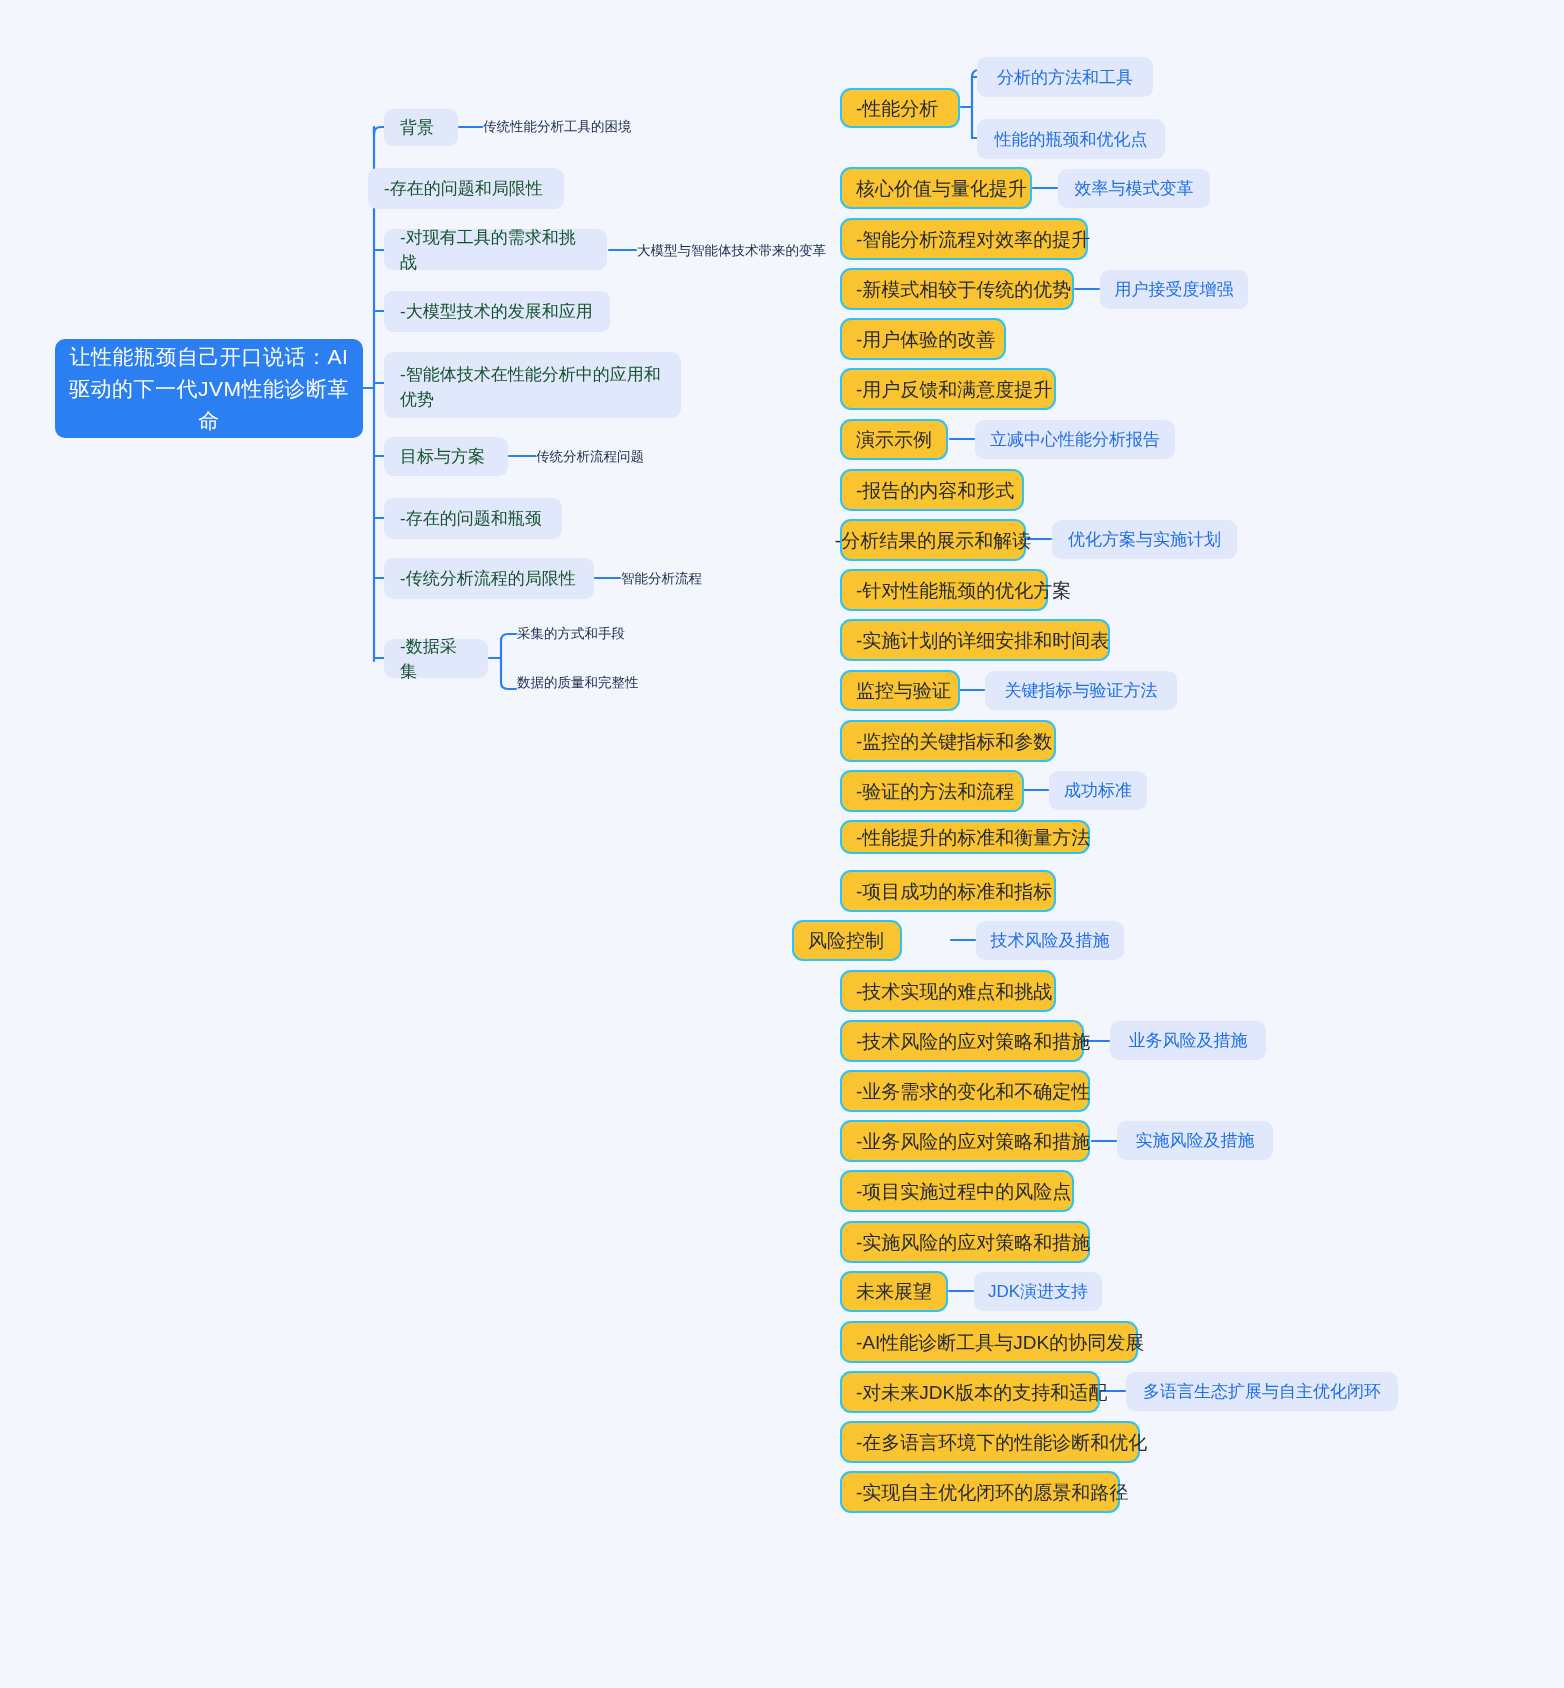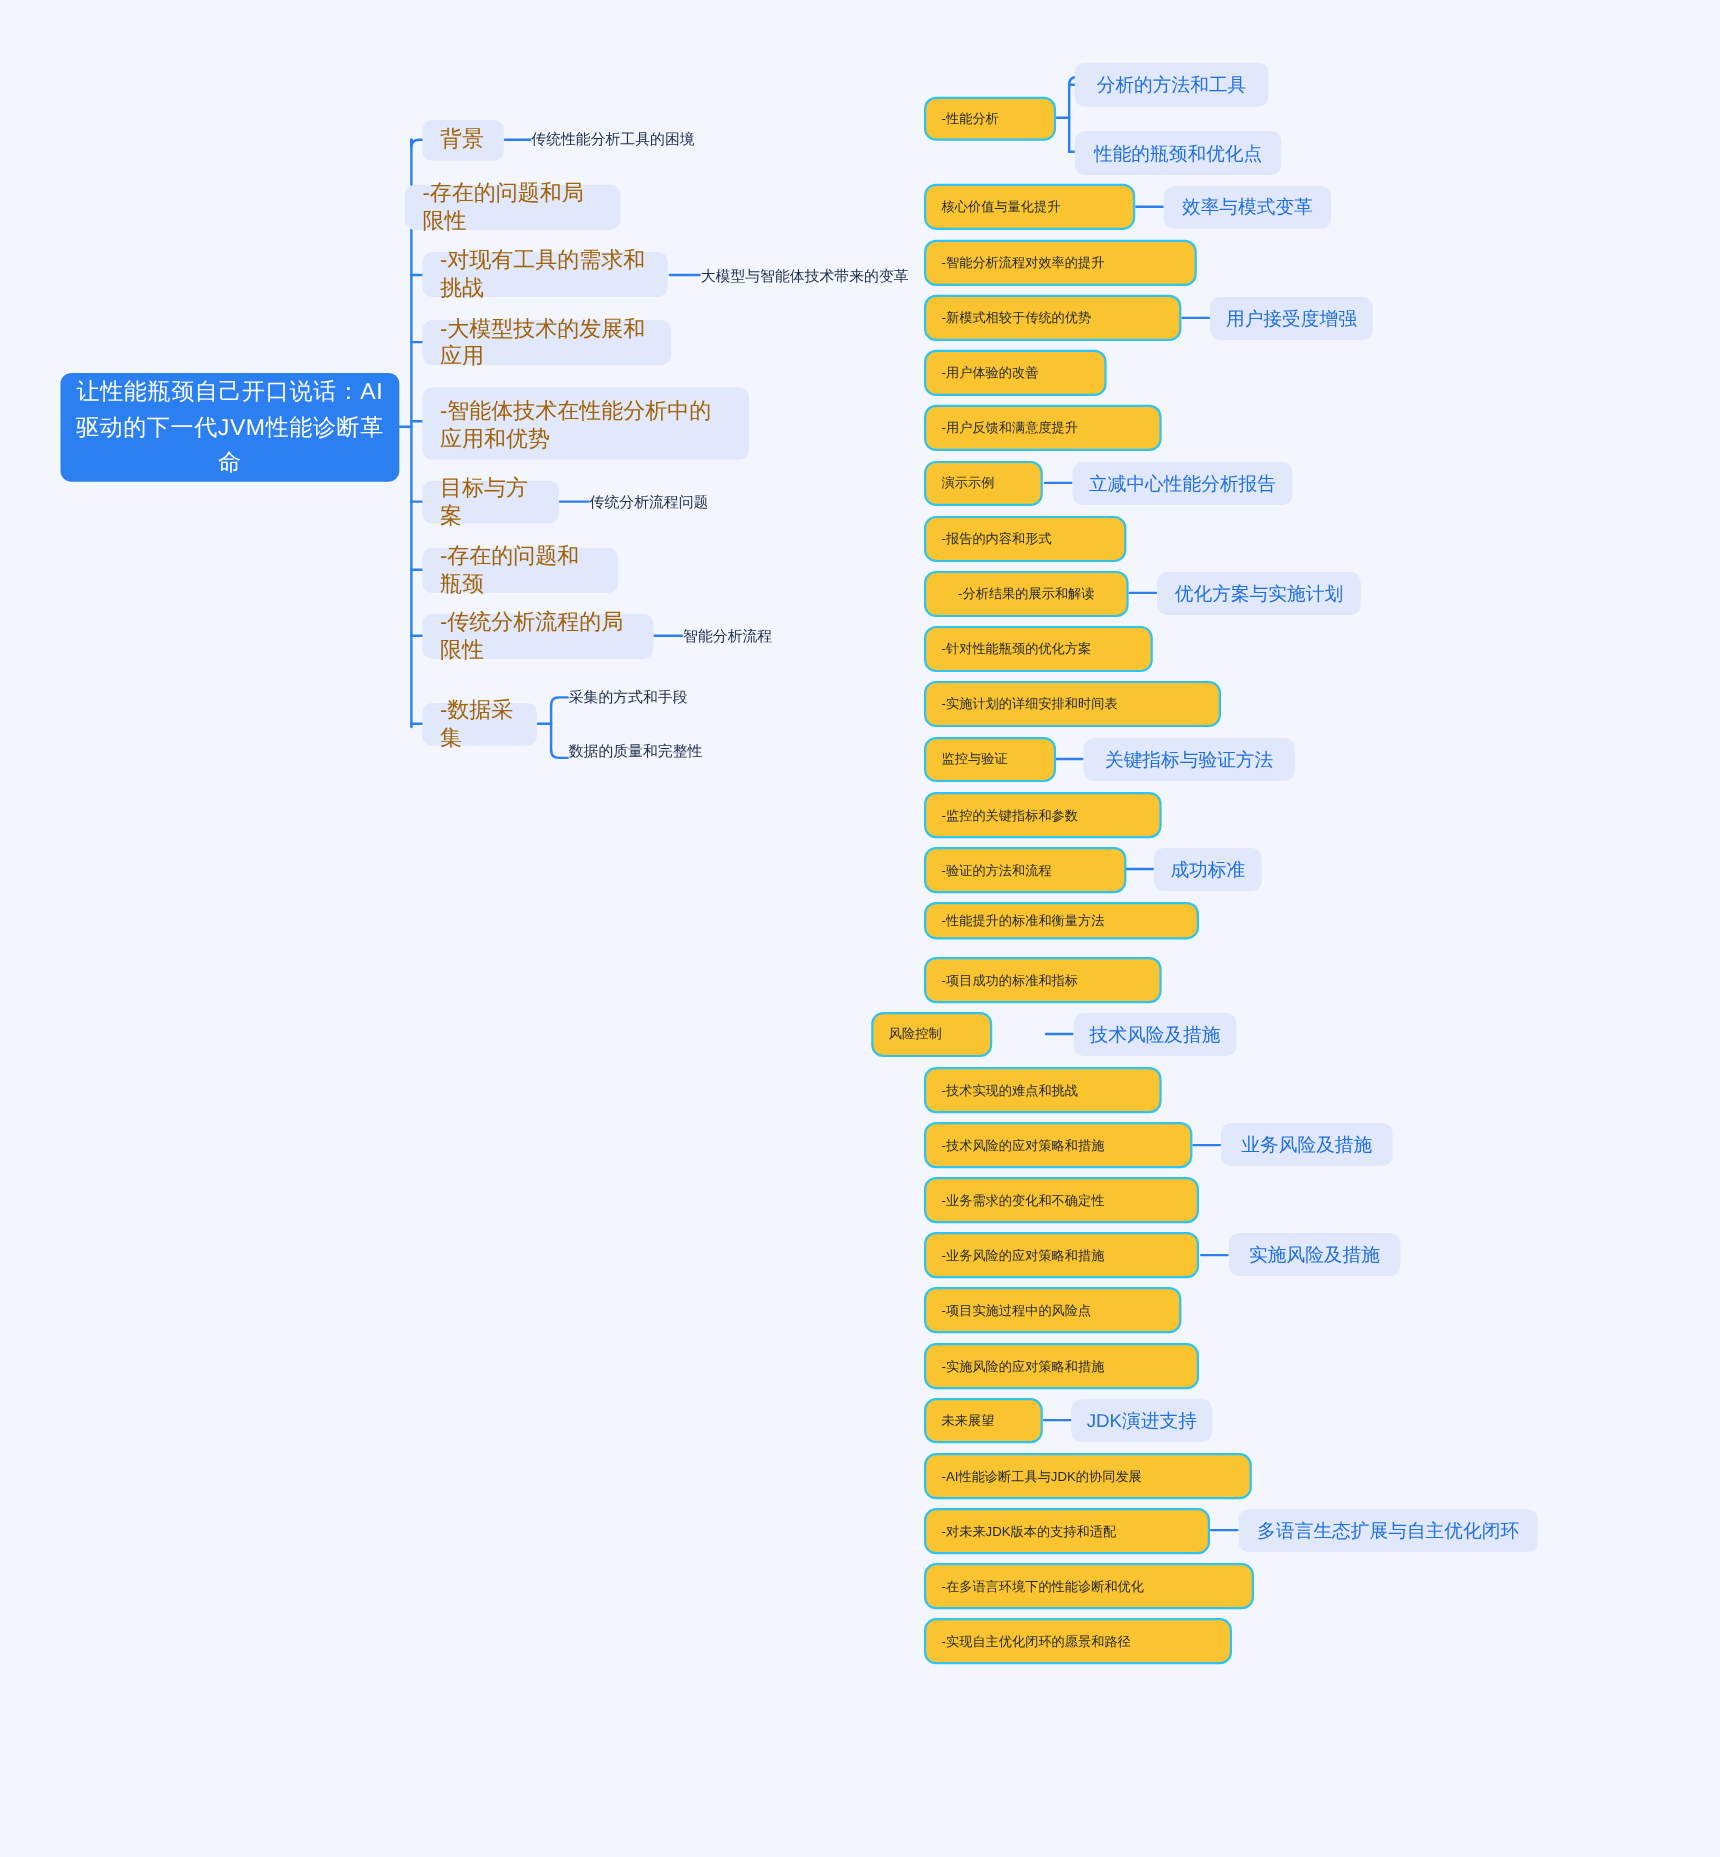--- a/index.html
+++ b/index.html
@@ -41,23 +41,23 @@
     line-height: 32px;
     text-align: center;
     justify-content: center;
     white-space: normal;
     padding: 10px 14px;
     letter-spacing: 0.5px;
   }
   
   .lav {
     background: #e2e8fb;
-    color: #a16207;
+    color: #14532d;
     border-radius: 9px;
-    font-size: 20px;
+    font-size: 17px;
     line-height: 25px;
     padding: 9px 16px;
     white-space: normal;
   }
   
   .lavr {
     background: #e2e8fb;
     color: #1f6fe0;
     border-radius: 9px;
     font-size: 17px;
@@ -71,21 +71,21 @@
     font-size: 13.5px;
     line-height: 19px;
     background: transparent;
   }
   
   .amber {
     background: #fac430;
     color: #262b33;
     border: 2.5px solid #2ec3f2;
     border-radius: 11px;
-    font-size: 12px;
+    font-size: 19px;
     line-height: 25px;
     padding: 8px 14px;
   }
 </style>
 </head>
 <body>
 
 <div id="canvas">
 
   <svg id="wires" viewBox="0 0 1564 1688">

